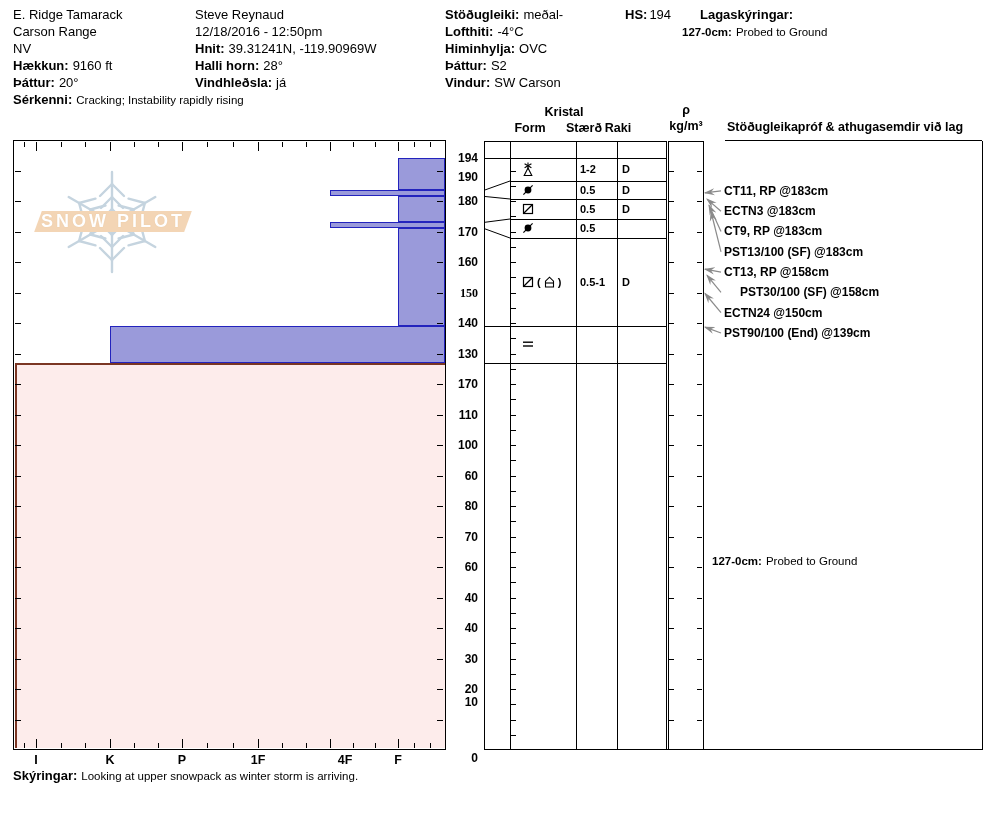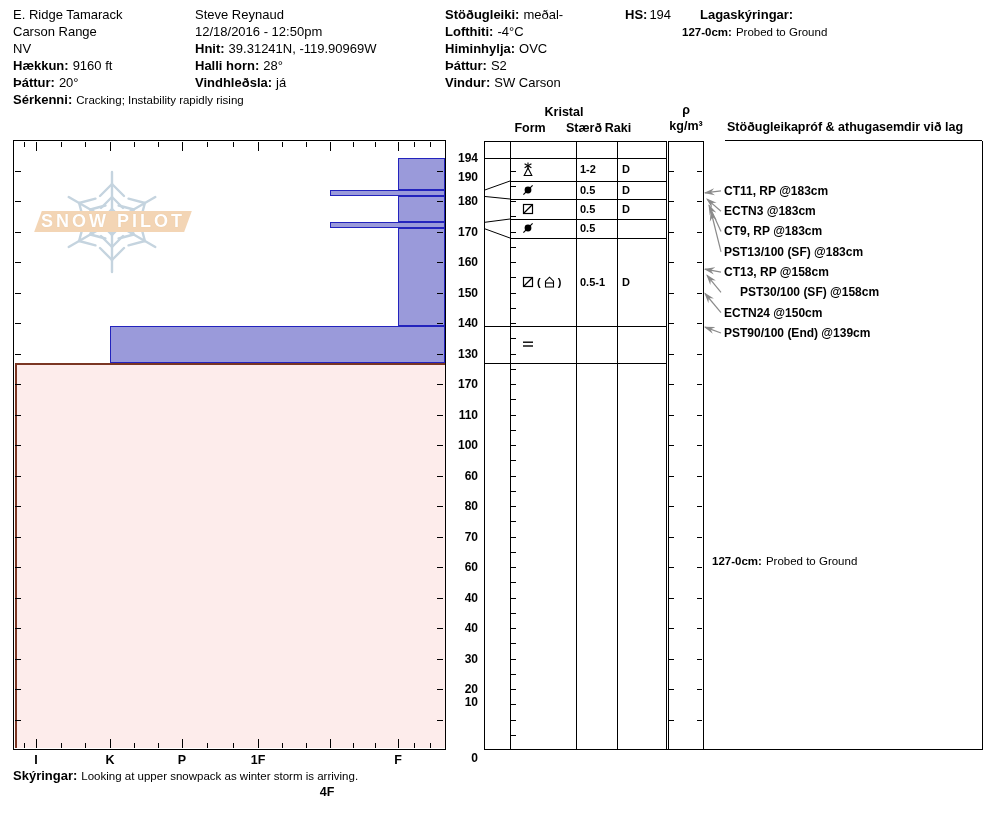--- a/index.html
+++ b/index.html
@@ -225,21 +225,21 @@
     <div class="tick" style="left: 511px; top: 231.5px; width: 5px; height: 1px;"></div>
     <div class="tick" style="left: 511px; top: 216.25px; width: 5px; height: 1px;"></div>
     <div class="tick" style="left: 511px; top: 201px; width: 5px; height: 1px;"></div>
     <div class="tick" style="left: 511px; top: 185.75px; width: 5px; height: 1px;"></div>
     <div class="tick" style="left: 511px; top: 170.5px; width: 5px; height: 1px;"></div>
     <div class="depth-label" style="left: 448px; top: 151.3px;">194</div>
     <div class="depth-label" style="left: 448px; top: 156px; margin-top: 14px;">190</div>
     <div class="depth-label" style="left: 448px; top: 194px;">180</div>
     <div class="depth-label" style="left: 448px; top: 224.5px;">170</div>
     <div class="depth-label" style="left: 448px; top: 255px;">160</div>
-    <div class="depth-label" style="left: 448px; top: 285.5px;">150</div>
+    <div class="depth-label" style="left: 448px; top: 285.5px; font-family: Liberation Serif, serif;">150</div>
     <div class="depth-label" style="left: 448px; top: 316px;">140</div>
     <div class="depth-label" style="left: 448px; top: 346.5px;">130</div>
     <div class="depth-label" style="left: 448px; top: 377px;">170</div>
     <div class="depth-label" style="left: 448px; top: 407.5px;">110</div>
     <div class="depth-label" style="left: 448px; top: 438px;">100</div>
     <div class="depth-label" style="left: 448px; top: 468.5px;">60</div>
     <div class="depth-label" style="left: 448px; top: 499px;">80</div>
     <div class="depth-label" style="left: 448px; top: 529.5px;">70</div>
     <div class="depth-label" style="left: 448px; top: 560px;">60</div>
     <div class="depth-label" style="left: 448px; top: 590.5px;">40</div>
@@ -283,21 +283,21 @@
     <div class="tick" style="left: 414px; top: 142px; width: 1px; height: 5px;"></div>
     <div class="tick" style="left: 414px; top: 743px; width: 1px; height: 5px;"></div>
     <div class="tick" style="left: 430px; top: 142px; width: 1px; height: 5px;"></div>
     <div class="tick" style="left: 430px; top: 743px; width: 1px; height: 5px;"></div>
     <div class="tick" style="left: 24px; top: 142px; width: 1px; height: 5px;"></div>
     <div class="tick" style="left: 24px; top: 743px; width: 1px; height: 5px;"></div>
     <div class="hard-label" style="left: 23px; top: 753px;">I</div>
     <div class="hard-label" style="left: 97px; top: 753px;">K</div>
     <div class="hard-label" style="left: 169px; top: 753px;">P</div>
     <div class="hard-label" style="left: 245px; top: 753px;">1F</div>
-    <div class="hard-label" style="left: 314px; top: 753px; margin-top: 32px;">4F</div>
+    <div class="hard-label" style="left: 332px; top: 753px;">4F</div>
     <div class="hard-label" style="left: 385px; top: 753px;">F</div>
     <div class="vline" style="left: 484px; top: 141px; width: 1px; height: 609px;"></div>
     <div class="vline" style="left: 510px; top: 141px; width: 1px; height: 609px;"></div>
     <div class="vline" style="left: 576px; top: 141px; width: 1px; height: 609px;"></div>
     <div class="vline" style="left: 617px; top: 141px; width: 1px; height: 609px;"></div>
     <div class="vline" style="left: 666px; top: 141px; width: 1px; height: 609px;"></div>
     <div class="hline" style="left: 484px; top: 141px; width: 182px; height: 1px;"></div>
     <div class="hline" style="left: 484px; top: 749px; width: 498px; height: 1px;"></div>
     <div class="vline" style="left: 668px; top: 141px; width: 1px; height: 609px;"></div>
     <div class="vline" style="left: 703px; top: 141px; width: 1px; height: 609px;"></div>

